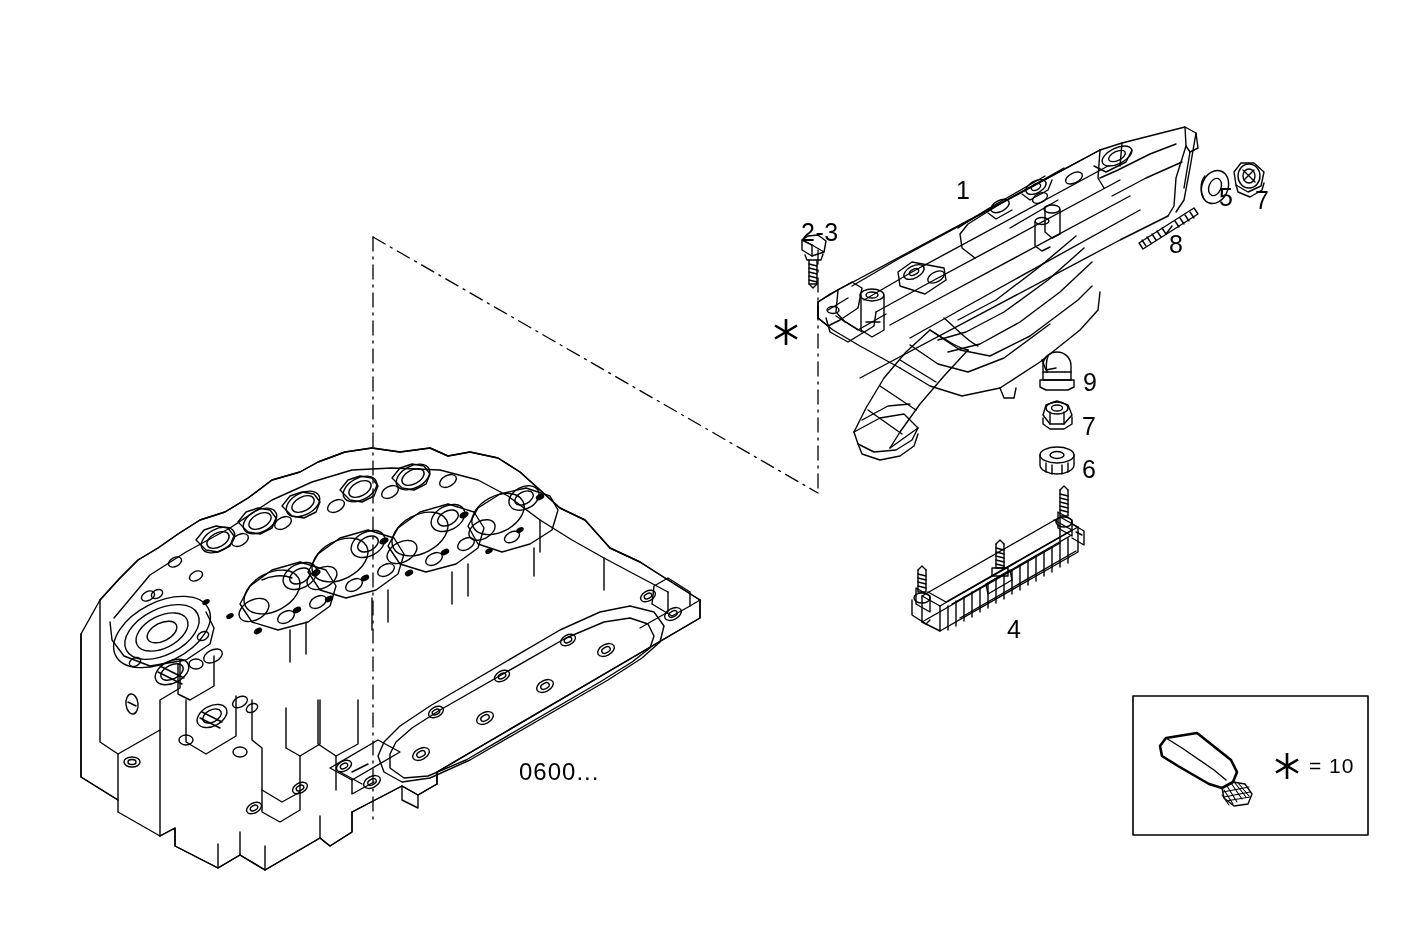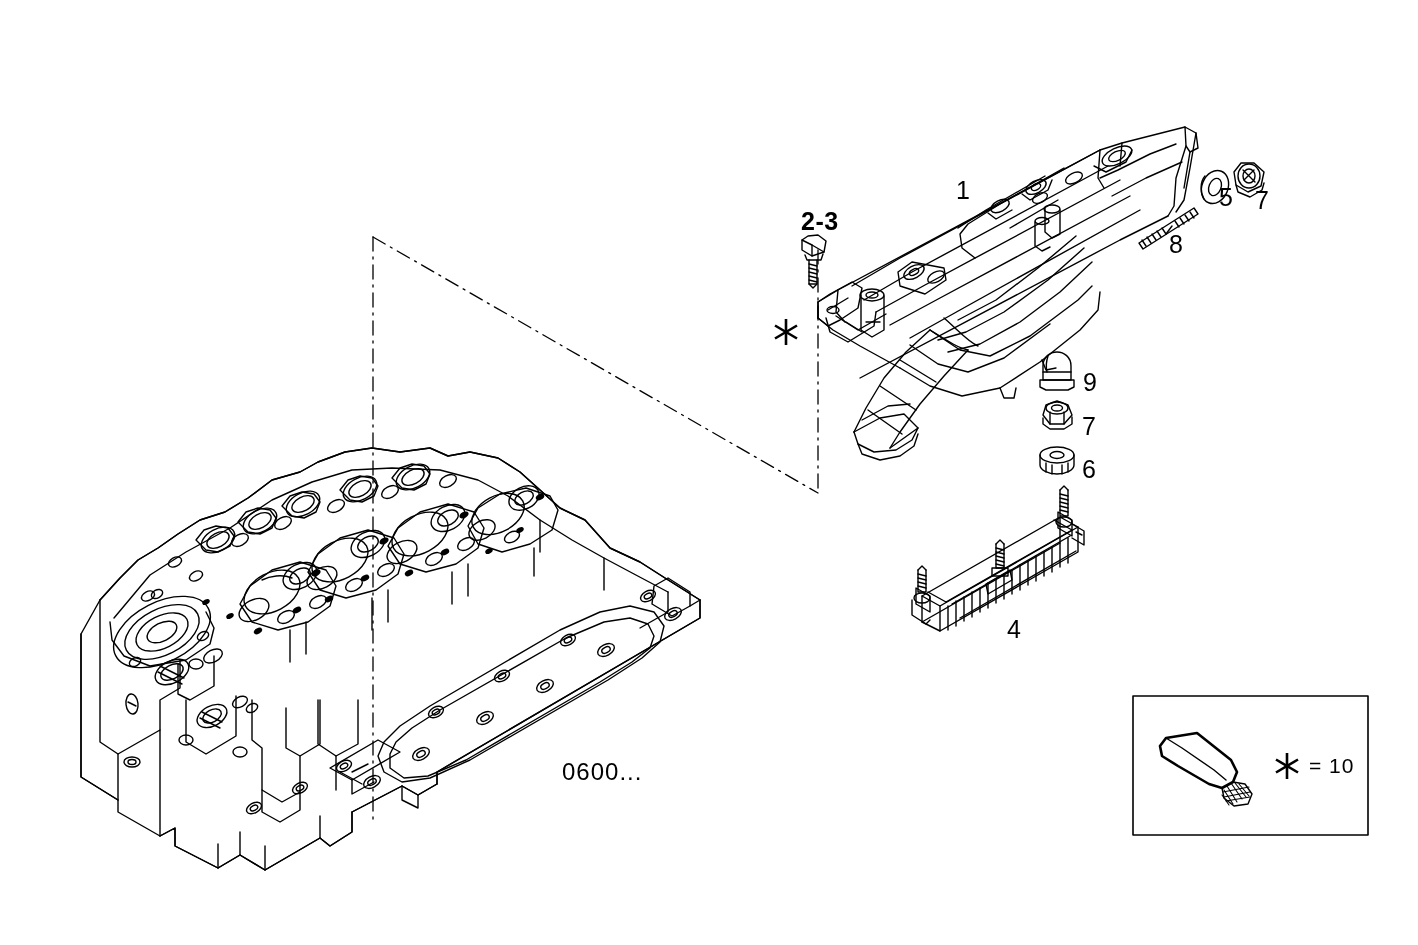--- a/index.html
+++ b/index.html
@@ -447,37 +447,37 @@
           <path d="M1227,786 L1237,802 M1231,783 L1242,799 M1235,783 L1246,797 M1239,784 L1249,796 M1224,790 L1233,804 M1222,795 L1229,805"></path>
           <path d="M1223,792 L1249,787 M1224,797 L1250,792 M1226,801 L1250,797"></path>
         </g>
       </g>
 
     </g>
   </svg>
 
   <div class="lbl callout" style="left:956px; top:178px;">1</div>
 
-  <div class="lbl callout" style="left:801px; top:209px;font-weight:bold;">2-3</div>
+  <div class="lbl callout" style="left:801px; top:220px;">2-3</div>
 
   <div class="lbl callout" style="left:1007px; top:617px;">4</div>
 
   <div class="lbl callout" style="left:1219px; top:185px;">5</div>
 
   <div class="lbl callout" style="left:1255px; top:188px;">7</div>
 
   <div class="lbl callout" style="left:1169px; top:232px;">8</div>
 
   <div class="lbl callout" style="left:1083px; top:370px;">9</div>
 
   <div class="lbl callout" style="left:1082px; top:414px;">7</div>
 
   <div class="lbl callout" style="left:1082px; top:457px;">6</div>
 
-  <div class="lbl partname" style="left:562px; top:760px;">0600...</div>
+  <div class="lbl partname" style="left:519px; top:760px;">0600...</div>
 
   <svg class="star-glyph" style="left:772px; top:318px; width:28px; height:28px;" viewBox="0 0 28 28" xmlns="http://www.w3.org/2000/svg">
     <g stroke="#000000" stroke-width="2.6" stroke-linecap="butt">
       <path d="M14,1 L14,27"></path>
       <path d="M3,7.5 L25,20.5"></path>
       <path d="M3,20.5 L25,7.5"></path>
     </g>
   </svg>
 
   <svg class="star-glyph" style="left:1273px; top:752px; width:28px; height:28px;" viewBox="0 0 28 28" xmlns="http://www.w3.org/2000/svg">

